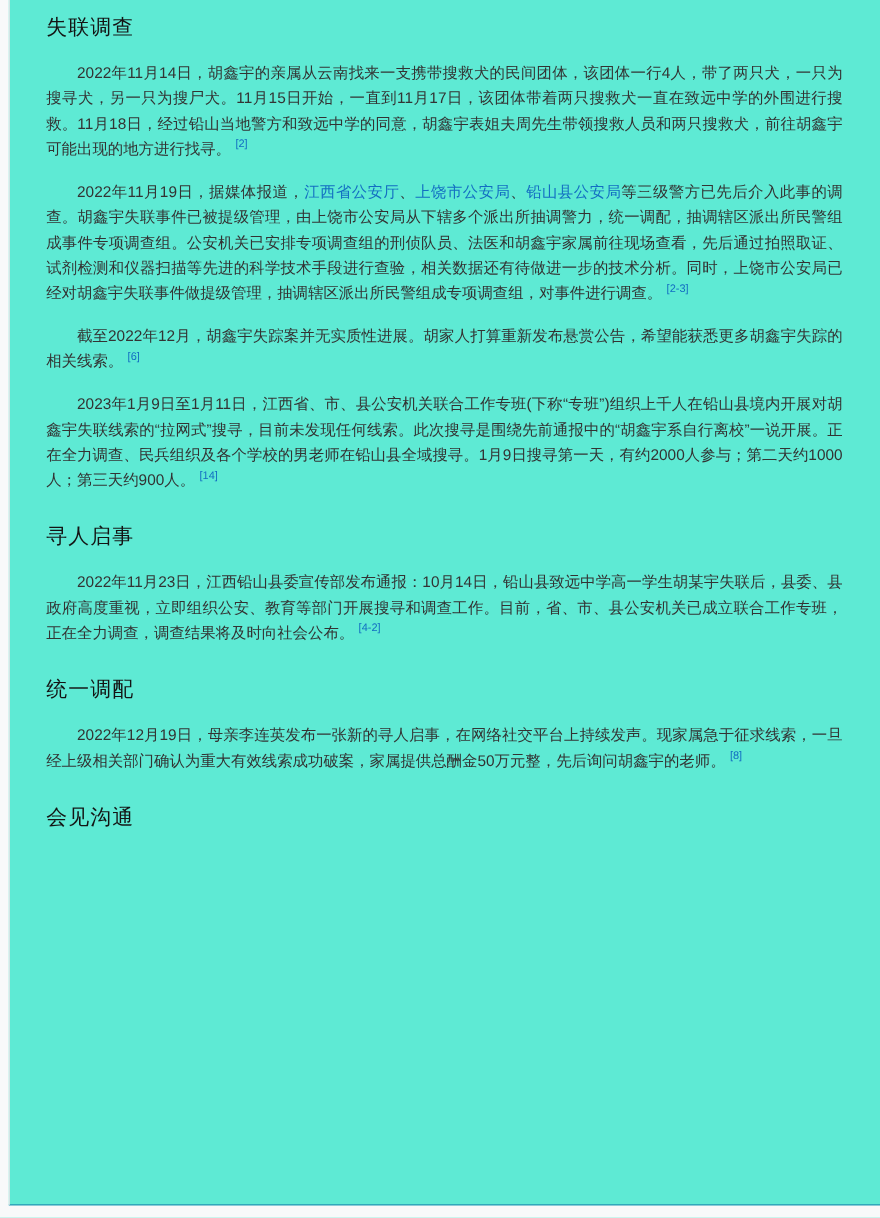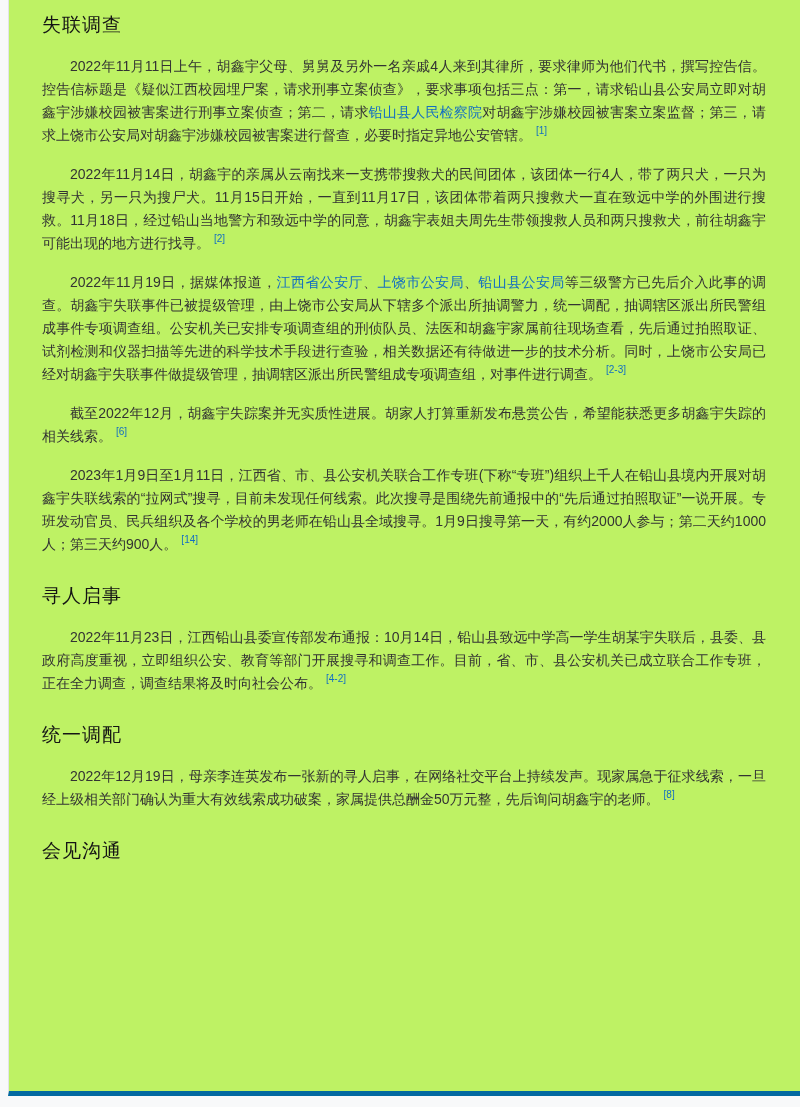--- a/index.html
+++ b/index.html
@@ -5,23 +5,23 @@
   * { margin: 0; padding: 0; box-sizing: border-box; }
   html, body {
     font-family: "Liberation Sans", "DejaVu Sans", sans-serif;
     background: #f8f9fa;
   }
   body { width: 800px; }
   .page {
     margin-left: 8px;
     width: 792px;
     min-height: 1096px;
-    background: #bef264;
+    background: #5eead4;
     border-left: 1px solid #e2e4e7;
-    border-bottom: 5px solid #0369a1;
+    border-bottom: 1px solid #0369a1;
     padding: 12px 34px 10px 33px;
   }
   h2.section-heading {
     font-size: 19px;
     font-weight: 400;
     color: #141414;
     letter-spacing: 1px;
     margin: 27px 0 17px 0;
   }
   section:first-child h2.section-heading { margin-top: 0; }
@@ -47,25 +47,24 @@
     vertical-align: super;
   }
 </style>
 </head>
 <body>
 
 <div class="page">
   <div>
       <section>
         <h2 class="section-heading">失联调查</h2>
-        <p class="para"><span>2022年11月11日上午，胡鑫宇父母、舅舅及另外一名亲戚4人来到其律所，要求律师为他们代书，撰写控告信。控告信标题是《疑似江西校园埋尸案，请求刑事立案侦查》，要求事项包括三点：第一，请求铅山县公安局立即对胡鑫宇涉嫌校园被害案进行刑事立案侦查；第二，请求</span><a class="entry-link">铅山县人民检察院</a><span>对胡鑫宇涉嫌校园被害案立案监督；第三，请求上饶市公安局对胡鑫宇涉嫌校园被害案进行督查，必要时指定异地公安管辖。</span><sup class="ref">[1]</sup></p>
         <p class="para"><span>2022年11月14日，胡鑫宇的亲属从云南找来一支携带搜救犬的民间团体，该团体一行4人，带了两只犬，一只为搜寻犬，另一只为搜尸犬。11月15日开始，一直到11月17日，该团体带着两只搜救犬一直在致远中学的外围进行搜救。11月18日，经过铅山当地警方和致远中学的同意，胡鑫宇表姐夫周先生带领搜救人员和两只搜救犬，前往胡鑫宇可能出现的地方进行找寻。</span><sup class="ref">[2]</sup></p>
         <p class="para"><span>2022年11月19日，据媒体报道，</span><a class="entry-link">江西省公安厅</a><span>、</span><a class="entry-link">上饶市公安局</a><span>、</span><a class="entry-link">铅山县公安局</a><span>等三级警方已先后介入此事的调查。胡鑫宇失联事件已被提级管理，由上饶市公安局从下辖多个派出所抽调警力，统一调配，抽调辖区派出所民警组成事件专项调查组。公安机关已安排专项调查组的刑侦队员、法医和胡鑫宇家属前往现场查看，先后通过拍照取证、试剂检测和仪器扫描等先进的科学技术手段进行查验，相关数据还有待做进一步的技术分析。同时，上饶市公安局已经对胡鑫宇失联事件做提级管理，抽调辖区派出所民警组成专项调查组，对事件进行调查。</span><sup class="ref">[2-3]</sup></p>
         <p class="para"><span>截至2022年12月，胡鑫宇失踪案并无实质性进展。胡家人打算重新发布悬赏公告，希望能获悉更多胡鑫宇失踪的相关线索。</span><sup class="ref">[6]</sup></p>
-        <p class="para"><span>2023年1月9日至1月11日，江西省、市、县公安机关联合工作专班(下称“专班”)组织上千人在铅山县境内开展对胡鑫宇失联线索的“拉网式”搜寻，目前未发现任何线索。此次搜寻是围绕先前通报中的“先后通过拍照取证”一说开展。专班发动官员、民兵组织及各个学校的男老师在铅山县全域搜寻。1月9日搜寻第一天，有约2000人参与；第二天约1000人；第三天约900人。</span><sup class="ref">[14]</sup></p>
+        <p class="para"><span>2023年1月9日至1月11日，江西省、市、县公安机关联合工作专班(下称“专班”)组织上千人在铅山县境内开展对胡鑫宇失联线索的“拉网式”搜寻，目前未发现任何线索。此次搜寻是围绕先前通报中的“胡鑫宇系自行离校”一说开展。正在全力调查、民兵组织及各个学校的男老师在铅山县全域搜寻。1月9日搜寻第一天，有约2000人参与；第二天约1000人；第三天约900人。</span><sup class="ref">[14]</sup></p>
       </section>
       <section>
         <h2 class="section-heading">寻人启事</h2>
         <p class="para"><span>2022年11月23日，江西铅山县委宣传部发布通报：10月14日，铅山县致远中学高一学生胡某宇失联后，县委、县政府高度重视，立即组织公安、教育等部门开展搜寻和调查工作。目前，省、市、县公安机关已成立联合工作专班，正在全力调查，调查结果将及时向社会公布。</span><sup class="ref">[4-2]</sup></p>
       </section>
       <section>
         <h2 class="section-heading">统一调配</h2>
         <p class="para"><span>2022年12月19日，母亲李连英发布一张新的寻人启事，在网络社交平台上持续发声。现家属急于征求线索，一旦经上级相关部门确认为重大有效线索成功破案，家属提供总酬金50万元整，先后询问胡鑫宇的老师。</span><sup class="ref">[8]</sup></p>
       </section>
       <section>

